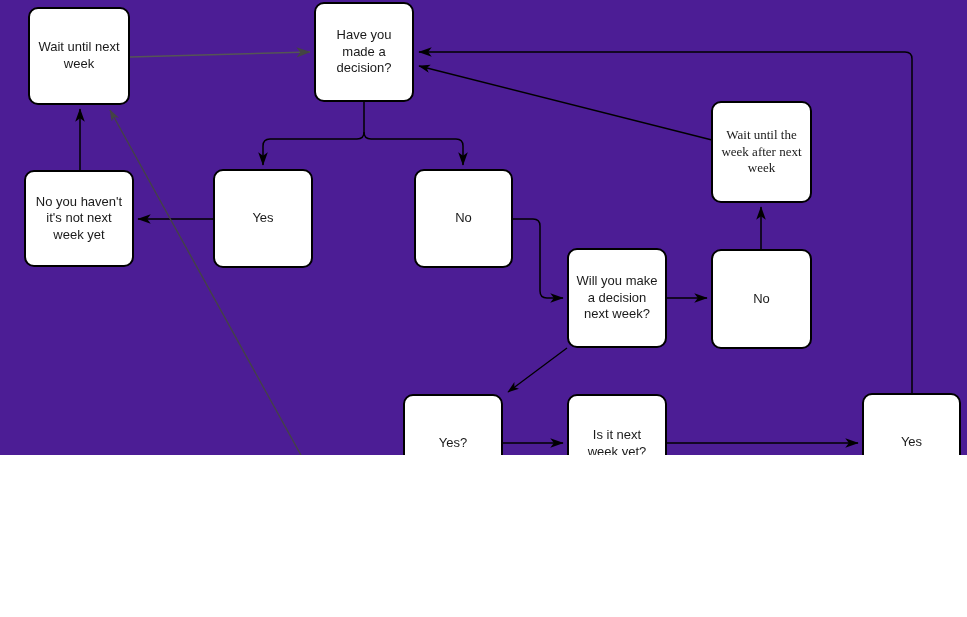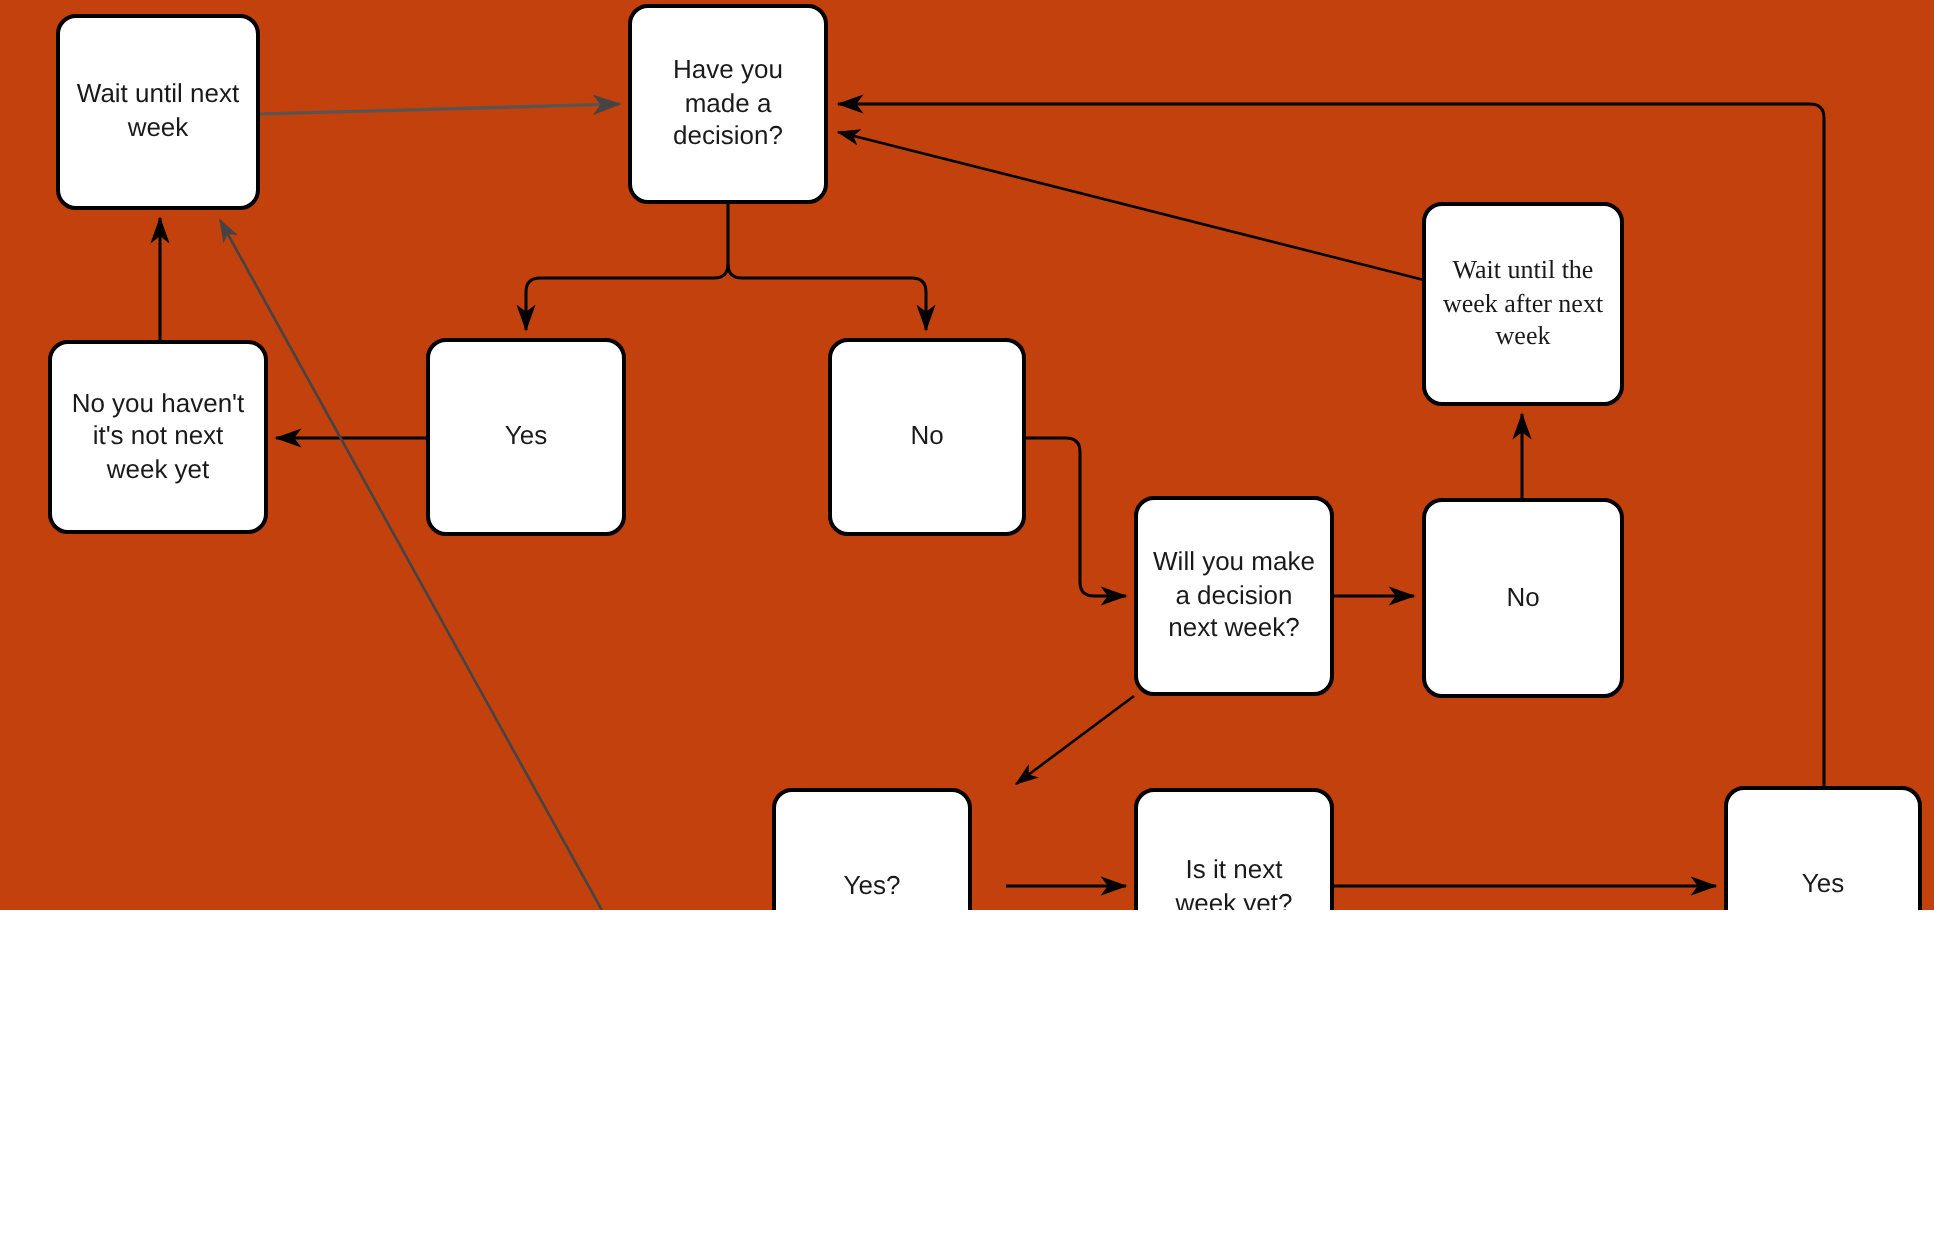--- a/index.html
+++ b/index.html
@@ -7,21 +7,21 @@
     padding: 0;
     background: #ffffff;
   }
   body {
     font-family: "Liberation Sans", sans-serif;
   }
   #canvas {
     position: relative;
     width: 967px;
     height: 455px;
-    background: #c2410c;
+    background: #4c1d95;
     overflow: hidden;
   }
   #edges {
     position: absolute;
     left: 0;
     top: 0;
     width: 967px;
     height: 617px;
   }
   .node {
@@ -116,21 +116,21 @@
   </div>
 
   <div class="node" style="left:711px; top:249px; width:101px; height:100px;">
     <span>No</span>
   </div>
 
   <div class="node" style="left:567px; top:248px; width:100px; height:100px;text-align:center;">
     <span>Will you make a decision next week?</span>
   </div>
 
-  <div class="node" style="left:386px; top:394px; width:100px; height:99px;">
+  <div class="node" style="left:403px; top:394px; width:100px; height:99px;">
     <span>Yes?</span>
   </div>
 
   <div class="node" style="left:567px; top:394px; width:100px; height:99px;justify-content:center;">
     <span>Is it next week yet?</span>
   </div>
 
   <div class="node" style="left:862px; top:393px; width:99px; height:99px;">
     <span>Yes</span>
   </div>

